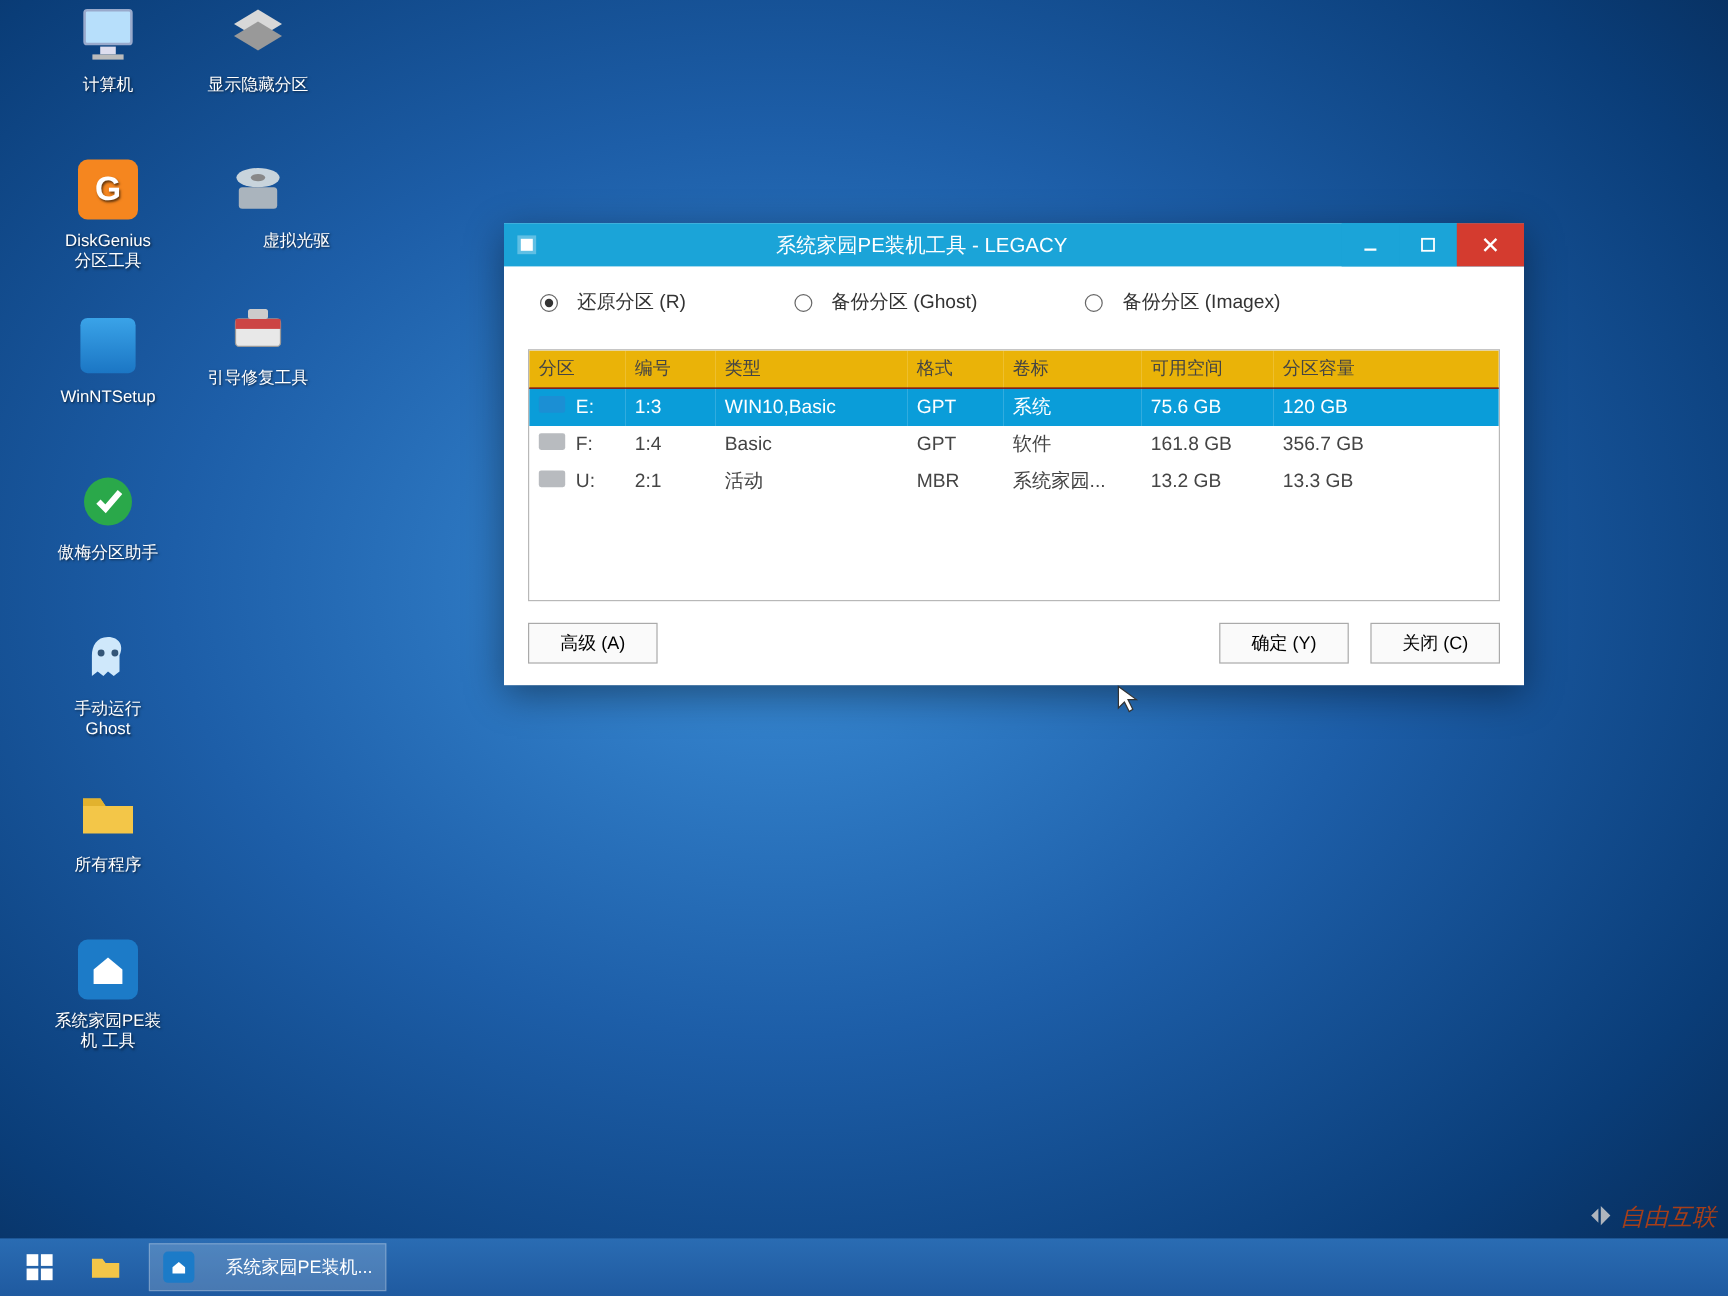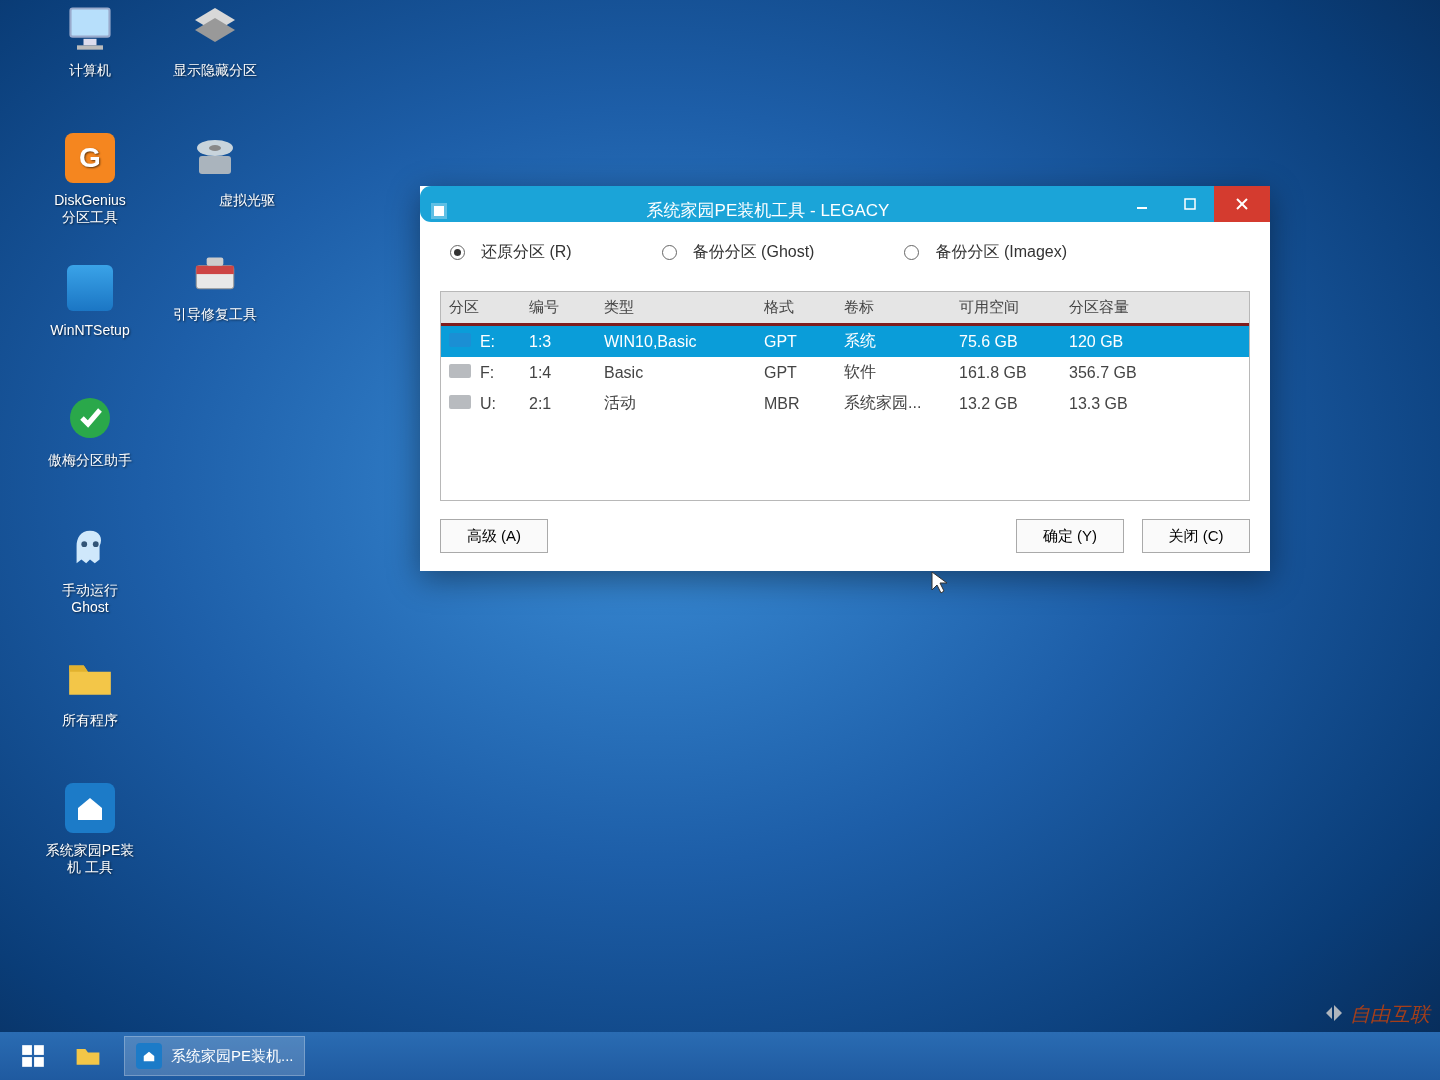--- a/index.html
+++ b/index.html
@@ -10,48 +10,48 @@
     }
     
     .desktop { position: absolute; top: 0; left: 0; width: 100%; height: 100%; }
     .dicon { position: absolute; width: 120px; text-align: center; color: #fff; font-size: 14px; text-shadow: 1px 1px 2px rgba(0,0,0,.6); cursor: pointer; }
     .dicon .ico { width: 56px; height: 56px; margin: 0 auto 6px; display: flex; align-items: center; justify-content: center; }
     .dicon .lbl { line-height: 1.2; white-space: pre-line; }
     
     .taskbar { position: absolute; left: 0; right: 0; bottom: 0; height: 48px;
       background: linear-gradient(to bottom, #2a6cb3, #1f5aa0); display: flex; align-items: center; padding: 0 6px; }
     .start { width: 54px; height: 40px; display:flex; align-items:center; justify-content:center; color:#fff; }
-    .task-item { height: 40px; display:flex; align-items:center; padding: 0 10px; margin-left:4px; color:#fff; font-size:15px; }
+    .task-item { height: 40px; display:flex; align-items:center; padding: 0 10px; margin-left:4px; color:#fff; font-size:15px;gap:17px; }
     .task-item.active { background: rgba(255,255,255,0.18); border:1px solid rgba(255,255,255,0.25); }
     .task-item .ti-ico { width:28px; height:28px; margin-right:8px; display:flex; align-items:center; justify-content:center; }
     
     .win { position: absolute; left: 420px; top: 186px; width: 850px;
       background: #fff; box-shadow: 0 8px 30px rgba(0,0,0,.4); font-size: 16px; color:#333; }
-    .titlebar { height: 36px; background: #1ba4d8; display:flex; align-items:flex-end; color:#fff; font-size:17px;border-radius:11px; }
+    .titlebar { height: 36px; background: #1ba4d8; display:flex; align-items:center; color:#fff; font-size:17px; }
     .titlebar .ticon { width:22px; height:22px; margin: 0 8px; display:flex; align-items:center; justify-content:center; }
     .titlebar .ttext { flex:1; text-align:center; padding-right:40px; }
     .titlebar .wbtns { display:flex; height:100%; }
     .wbtn { width:48px; height:100%; display:flex; align-items:center; justify-content:center; cursor:pointer; }
     .wbtn.min { background:#1ba4d8; }
     .wbtn.max { background:#1ba4d8; }
     .wbtn.close { background:#d43b2f; width:56px; }
     .content { padding: 12px 20px 8px; }
     .radios { display:flex; gap: 90px; padding: 8px 0 14px 10px; }
     .radio { display:flex; align-items:center; gap:16px; cursor:pointer; }
     .radio .dot { width:15px; height:15px; border:1px solid #666; border-radius:50%; display:flex; align-items:center; justify-content:center; }
     .radio.sel .dot::after { content:""; width:7px; height:7px; background:#333; border-radius:50%; }
     .pathrow { padding: 2px 0 10px 28px; }
     .pathrow .plabel { margin-bottom:6px; }
     .pathctrl { display:flex; gap:20px; align-items:center; }
     .pathctrl select { flex:1; height:32px; border:1px solid #aaa; font-size:15px; background:#fff; }
     .browse { width:104px; height:32px; border:1px solid #aaa; background:#f6f6f6; cursor:pointer; font-size:15px; }
     
     .tbl { margin-top:14px; border:1px solid #b8b8b8; height: 210px; overflow:hidden; }
     table { width:100%; border-collapse:collapse; }
-    thead th { background:#e5e5e5; text-align:left; font-weight:normal; color:#444; padding:6px 8px; border-bottom:3px solid #7f1d1d; font-size:15px; }
+    thead th { background:#eab308; text-align:left; font-weight:normal; color:#444; padding:6px 8px; border-bottom:1px solid #7f1d1d; font-size:15px; }
     tbody td { padding:5px 8px; font-size:16px; color:#444; }
     tbody tr.selected td { background:#0a9dd9; color:#fff; }
     .dico { width:22px; height:14px; background:#7aa; border-radius:2px; display:inline-block; }
     .dico.blue { background:#1b8fd4; }
     .dico.grey { background:#b8bbbf; }
     
     .bottom { display:flex; align-items:center; padding: 18px 0 10px; }
     .bottom .spacer { flex:1; }
     .btn { width:108px; height:34px; border:1px solid #aaa; background:#fafafa; cursor:pointer; font-size:15px; margin-left:18px; }
     .btn:first-child { margin-left:0; }

